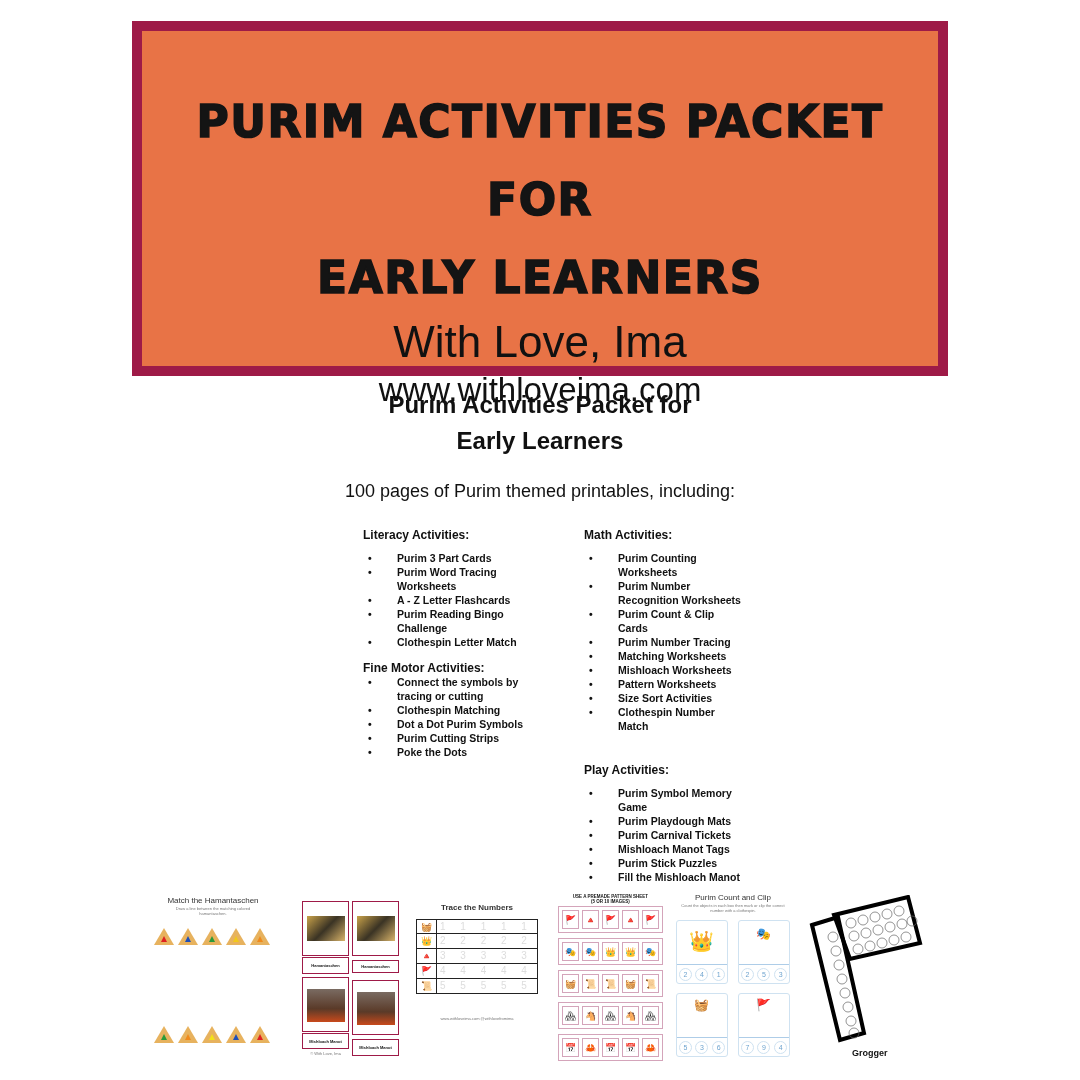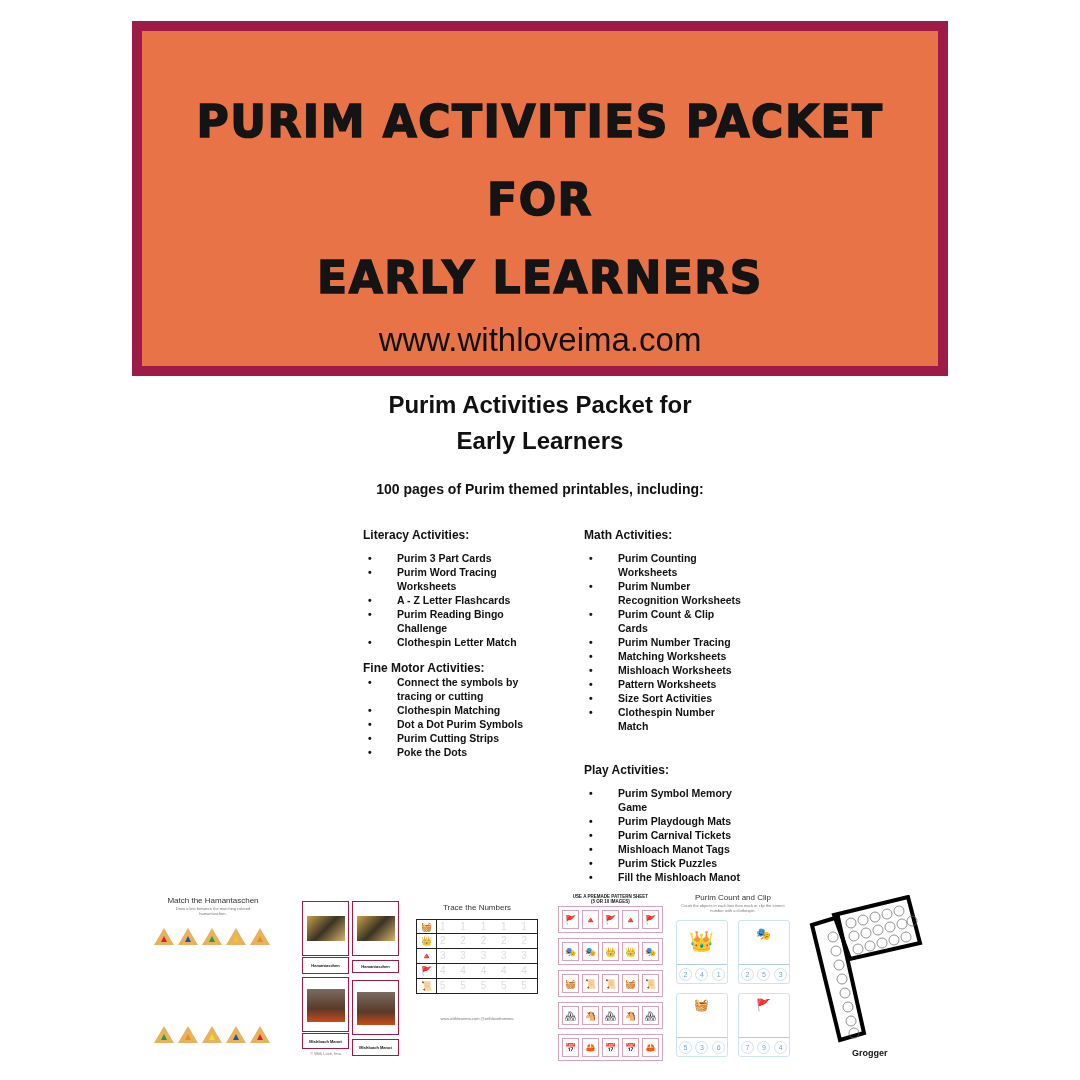--- a/index.html
+++ b/index.html
@@ -23,21 +23,21 @@
     font-family: "Liberation Sans", sans-serif; font-size: 44px; color: #111; margin-top: 0px; line-height: 50px;
   }
   .banner-links { display: flex; gap: 32px; font-size: 33px; color: #111; margin-top: 4px; }
 
   .doc-title {
     position: absolute; left: 340px; top: 387px; width: 400px; text-align: center;
     font-weight: bold; font-size: 24px; line-height: 36px; color: #111;
   }
   .doc-intro {
     position: absolute; left: 340px; top: 481px; width: 400px; text-align: center;
-    font-weight: bold; font-size: 14px; color: #111;
+    font-weight: normal; font-size: 18px; color: #111;
   }
 
   .col { position: absolute; font-size: 10.5px; line-height: 14px; font-weight: bold; color: #111; }
   .col h3 { font-size: 12px; font-weight: bold; margin-bottom: 9px; }
   .col ul { list-style: none; padding-left: 18px; margin-bottom: 12px; }
   .col li { position: relative; padding-left: 16px; }
   .col li::before { content: "•"; position: absolute; left: -13px; }
   .col-left { left: 363px; top: 528px; width: 160px; }
   .col-right { left: 584px; top: 528px; width: 160px; }
   .col-left h3.fine { margin-bottom: 0; }
@@ -63,20 +63,21 @@
   .cc-num { width: 13px; height: 13px; border: 1px solid #cfe2f1; border-radius: 50%; font-size: 7px; color: #6fa4cf; text-align: center; line-height: 12px; }
   .grogger-label { position: absolute; left: 852px; top: 1048px; font-size: 9px; font-weight: bold; }
 </style>
 </head>
 <body>
 
 <div class="banner">
   <div class="banner-inner">
     <div class="banner-title">Purim Activities Packet for</div>
     <div class="banner-title">Early Learners</div>
+    <div class="banner-sub">With Love, Ima</div>
     <div class="banner-links">
       <span>www.withloveima.com</span>
     </div>
   </div>
 </div>
 
 <div class="doc-title">
   <div>Purim Activities Packet for</div>
   <div>Early Learners</div>
 </div>
@@ -150,21 +151,21 @@
   </div>
   <div class="card card-label" style="left:0; top:133px; width:47px; height:16px;">Mishloach Manot</div>
   <div class="card" style="left:50px; top:80px; width:47px; height:55px;">
     <div class="photo" style="left:4px; top:11px; width:38px; height:33px; background:linear-gradient(180deg,#7a6b62,#5a3a28 60%,#c84a1c);"></div>
   </div>
   <div class="card card-label" style="left:50px; top:139px; width:47px; height:17px;">Mishloach Manot</div>
   <div class="t-small" style="position:absolute; left:0; top:151px; width:47px;">© With Love, Ima</div>
 </div>
 
 <div class="thumb" style="left:416px; top:903px; width:122px; height:150px;">
-  <div class="t-title" style="margin-bottom:7px;">Trace the Numbers</div>
+  <div class="t-title" style="margin-bottom:7px;font-weight:bold;">Trace the Numbers</div>
   <div>
     <div class="trace-row">
         <div class="trace-icon">🧺</div>
         <div class="trace-nums">1 1 1 1 1 1 1 1 1</div>
       </div>
     <div class="trace-row">
         <div class="trace-icon">👑</div>
         <div class="trace-nums">2 2 2 2 2 2 2</div>
       </div>
     <div class="trace-row">

